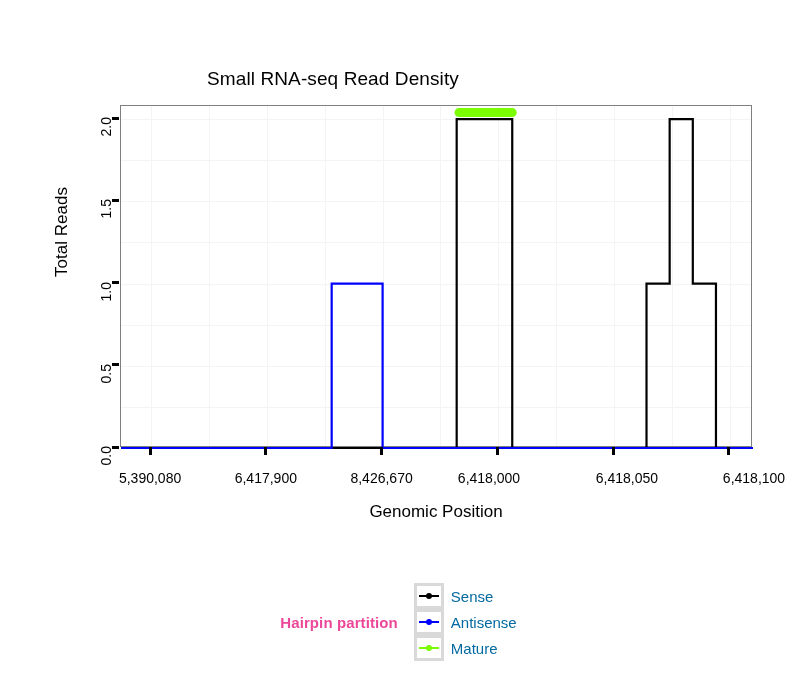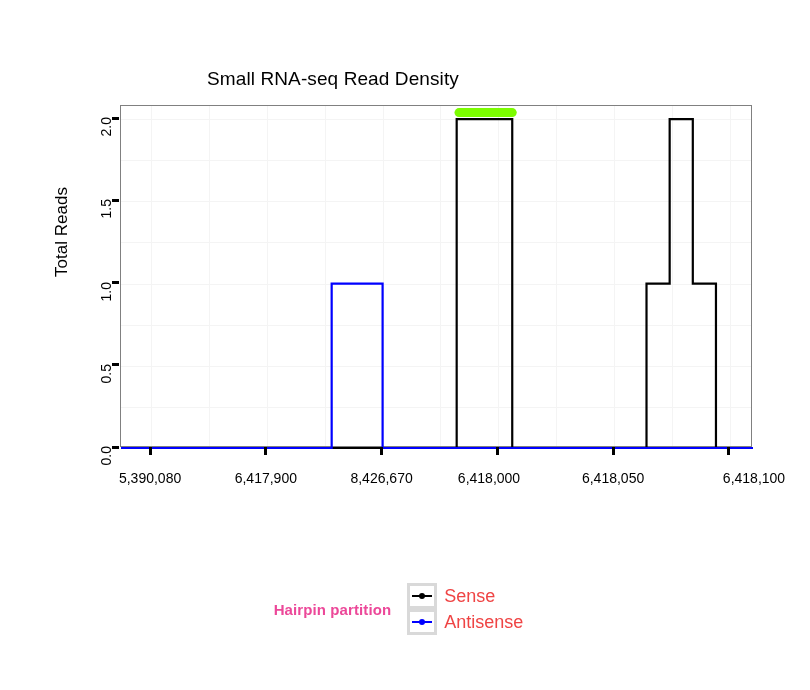--- a/index.html
+++ b/index.html
@@ -135,39 +135,40 @@
     height: 2px;
   }
   .legend-key-dot {
     position: absolute;
     left: 50%; top: 50%;
     width: 6px; height: 6px;
     margin-left: -3px; margin-top: -3px;
     border-radius: 50%;
   }
   .legend-label {
-    font-size: 18px;
-    color: #ef4444;
+    font-size: 15px;
+    color: #0369a1;
   }
   
   #series-svg {
     position: absolute;
     left: 0; top: 0;
     width: 632px; height: 342px;
     overflow: visible;
   }
 </style>
 </head>
 <body>
 
 <div id="figure">
 
   <div id="chart-title">Small RNA-seq Read Density</div>
 
   <div id="y-axis-label">Total Reads</div>
+  <div id="x-axis-label">Genomic Position</div>
 
   <div id="plot-panel">
       <div class="gridline-v" style="left: 608.85px;"></div>
       <div class="gridline-v" style="left: 550.974px;"></div>
       <div class="gridline-v" style="left: 493.099px;"></div>
       <div class="gridline-v" style="left: 435.223px;"></div>
       <div class="gridline-v" style="left: 377.348px;"></div>
       <div class="gridline-v" style="left: 319.473px;"></div>
       <div class="gridline-v" style="left: 261.597px;"></div>
       <div class="gridline-v" style="left: 203.722px;"></div>
@@ -207,21 +208,21 @@
   <div id="x-ticks">
       <div class="xtick-mark" style="left: 148.595px;"></div>
       <div class="xtick-label" style="left: 150.095px;">5,390,080</div>
       <div class="xtick-mark" style="left: 264.346px;"></div>
       <div class="xtick-label" style="left: 265.846px;">6,417,900</div>
       <div class="xtick-mark" style="left: 380.097px;"></div>
       <div class="xtick-label" style="left: 381.597px;">8,426,670</div>
       <div class="xtick-mark" style="left: 495.848px;"></div>
       <div class="xtick-label" style="left: 489px;">6,418,000</div>
       <div class="xtick-mark" style="left: 611.599px;"></div>
-      <div class="xtick-label" style="left: 613.099px;">6,418,050</div>
+      <div class="xtick-label" style="left: 613.099px; text-align: right;">6,418,050</div>
       <div class="xtick-mark" style="left: 727.35px;"></div>
       <div class="xtick-label" style="left: 754px;">6,418,100</div>
     </div>
 
   <div id="legend">
     <span id="legend-title">Hairpin partition</span>
     <span id="legend-entries">
         <span class="legend-entry">
           <span class="legend-key">
             <span class="legend-key-line" style="background: rgb(0, 0, 0);"></span>
@@ -229,16 +230,23 @@
           </span>
           <span class="legend-label">Sense</span>
         </span>
         <span class="legend-entry">
           <span class="legend-key">
             <span class="legend-key-line" style="background: rgb(0, 0, 255);"></span>
             <span class="legend-key-dot" style="background: rgb(0, 0, 255);"></span>
           </span>
           <span class="legend-label">Antisense</span>
         </span>
+        <span class="legend-entry">
+          <span class="legend-key">
+            <span class="legend-key-line" style="background: rgb(124, 252, 0);"></span>
+            <span class="legend-key-dot" style="background: rgb(124, 252, 0);"></span>
+          </span>
+          <span class="legend-label">Mature</span>
+        </span>
       </span>
   </div>
 
 </div>
 
 </body></html>

